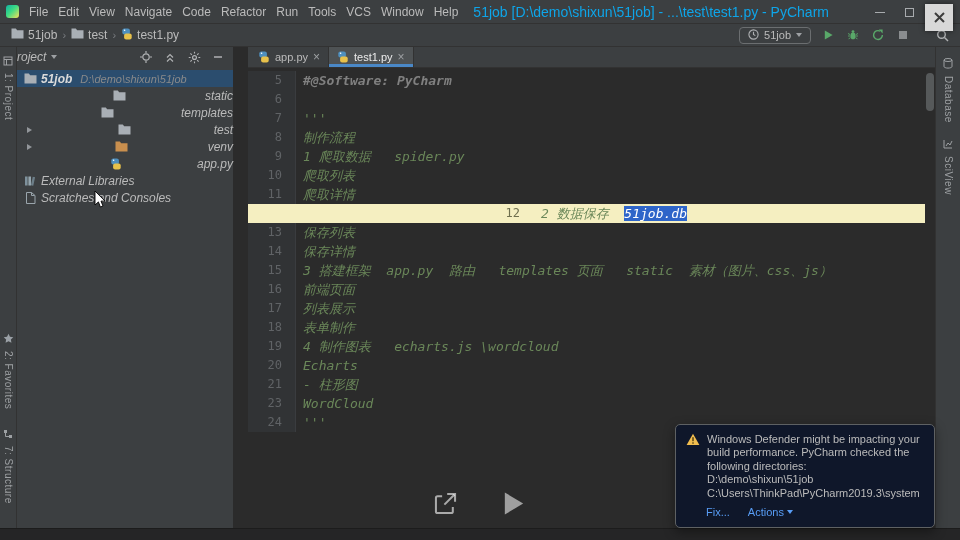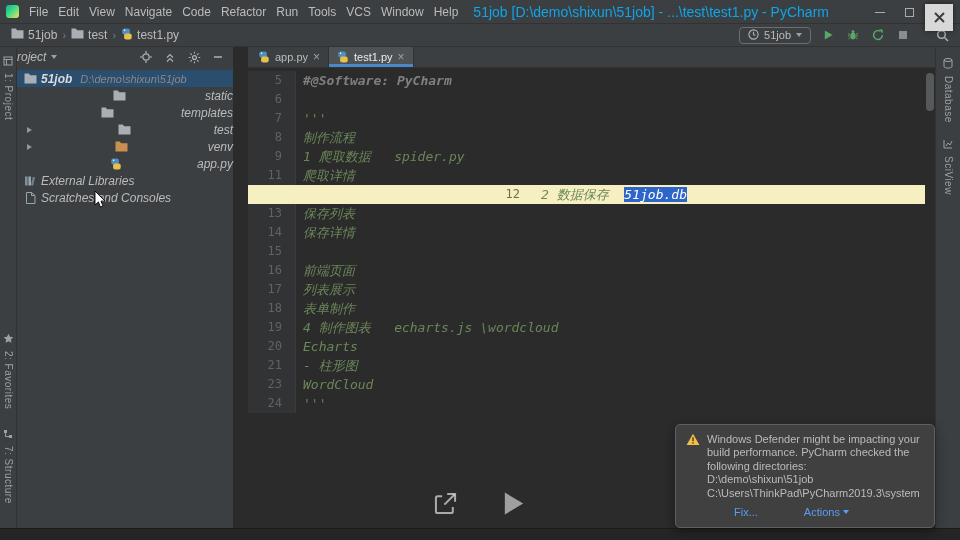--- a/index.html
+++ b/index.html
@@ -84,28 +84,28 @@
   .code-row.caret-line { background:var(--caret_line,#F5EFC1);justify-content:center; }
   .caret-line .gutter { background:transparent; border-right-color:transparent; color:#6F6F4E; }
   .sel { background:var(--selection,#2E65C9); color:#FFFFFF; }
 
   .scrollbar { position:absolute; top:22px; right:0; width:10px; bottom:0; }
   .scroll-thumb { position:absolute; top:4px; right:1px; width:8px; height:38px; background:#5E6163; border-radius:4px; opacity:.85; }
 
   .bottom-strip { position:absolute; left:0; right:0; bottom:0; height:12px; background:#252526; border-top:1px solid #1C1C1C; z-index:4; }
 
   
-  .notification { position:absolute; right:25px; bottom:12px; width:260px; background:#404040; border:1px solid #5E6163;
+  .notification { position:absolute; right:25px; bottom:12px; width:260px; background:#0f172a; border:1px solid #5E6163;
                   border-radius:5px; padding:8px 10px 9px 10px; font-size:11px; color:var(--text,#BBBBBB);
                   box-shadow:0 4px 12px rgba(0,0,0,.4); z-index:10; }
   .notif-body { display:flex; gap:7px; }
   .notif-text { line-height:13.5px; }
   .notif-path { line-height:13.5px; }
   .notif-links { margin-top:6px; display:flex; gap:18px; padding-left:20px; align-items:center; }
-  .notif-links a { color:var(--link,#589DF6); cursor:pointer; text-decoration:none; display:flex; align-items:center;margin-left:28px; }
+  .notif-links a { color:var(--link,#589DF6); cursor:pointer; text-decoration:none; display:flex; align-items:center; }
 
   
   .overlay-icon { position:absolute; z-index:6; }
   #share-overlay { left:432px; top:490px; }
   #play-overlay { left:503px; top:491px; }
   .cursor { position:absolute; left:94px; top:190px; z-index:25; }
 </style>
 </head>
 <body>
 
@@ -384,37 +384,42 @@
         </div>
         <div class="code-row">
           <span class="gutter">8</span>
           <span class="code">制作流程</span>
         </div>
         <div class="code-row">
           <span class="gutter">9</span>
           <span class="code">1 爬取数据   spider.py</span>
         </div>
         <div class="code-row">
+          <span class="gutter">10</span>
+          <span class="code">爬取列表</span>
+        </div>
+        <div class="code-row">
           <span class="gutter">11</span>
           <span class="code">爬取详情</span>
         </div>
         <div class="code-row caret-line">
           <span class="gutter">12</span>
           <span class="code"><span>2 数据保存  </span><span class="sel">51job.db</span><span></span></span>
         </div>
         <div class="code-row">
           <span class="gutter">13</span>
           <span class="code">保存列表</span>
         </div>
         <div class="code-row">
           <span class="gutter">14</span>
           <span class="code">保存详情</span>
         </div>
         <div class="code-row">
           <span class="gutter">15</span>
+          <span class="code">3 搭建框架  app.py  路由   templates 页面   static  素材（图片、css、js）</span>
         </div>
         <div class="code-row">
           <span class="gutter">16</span>
           <span class="code">前端页面</span>
         </div>
         <div class="code-row">
           <span class="gutter">17</span>
           <span class="code">列表展示</span>
         </div>
         <div class="code-row">

